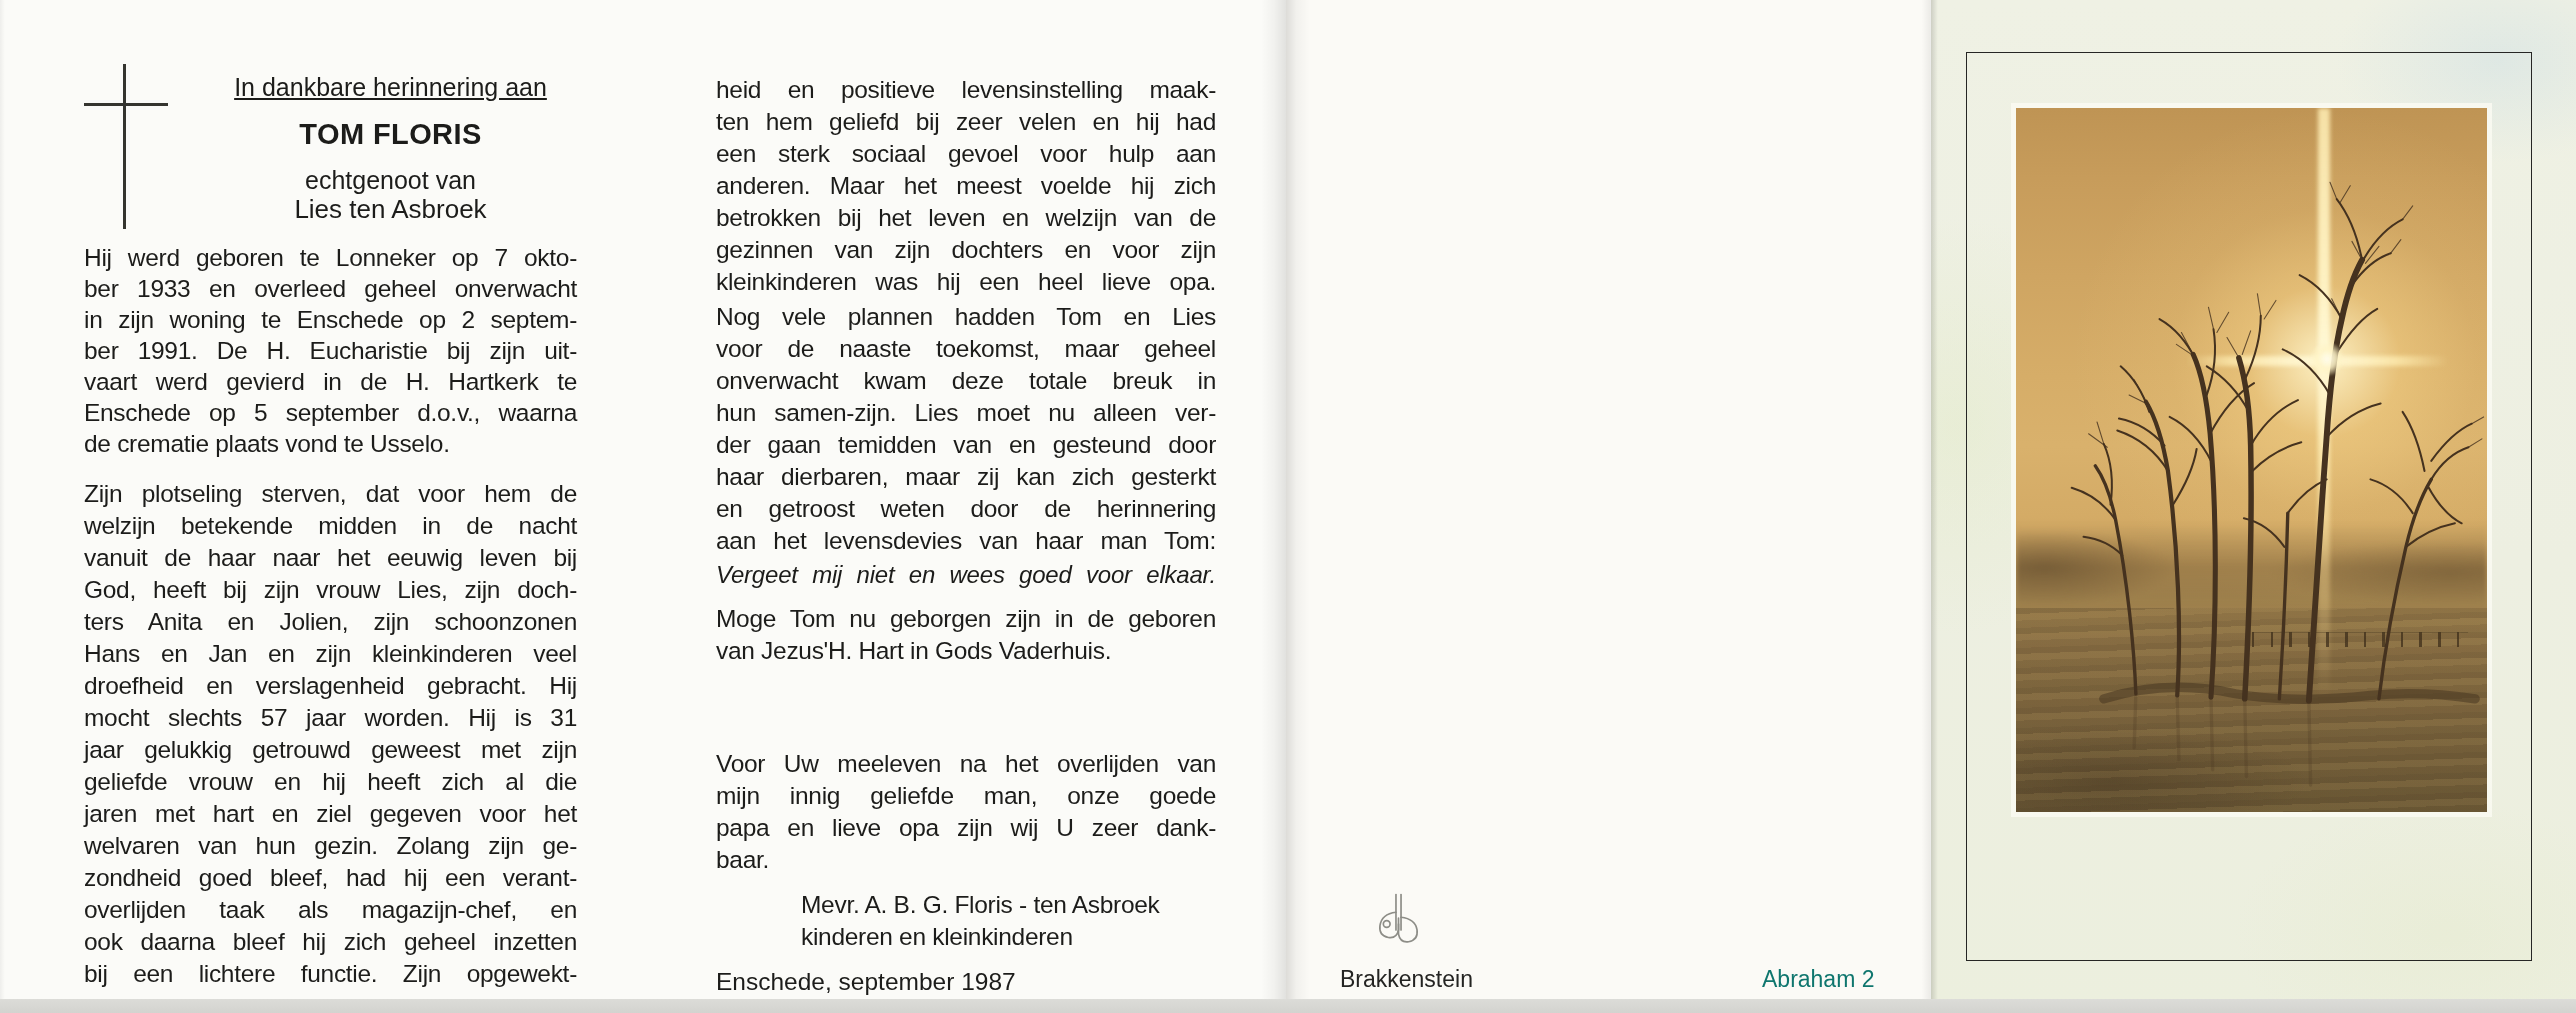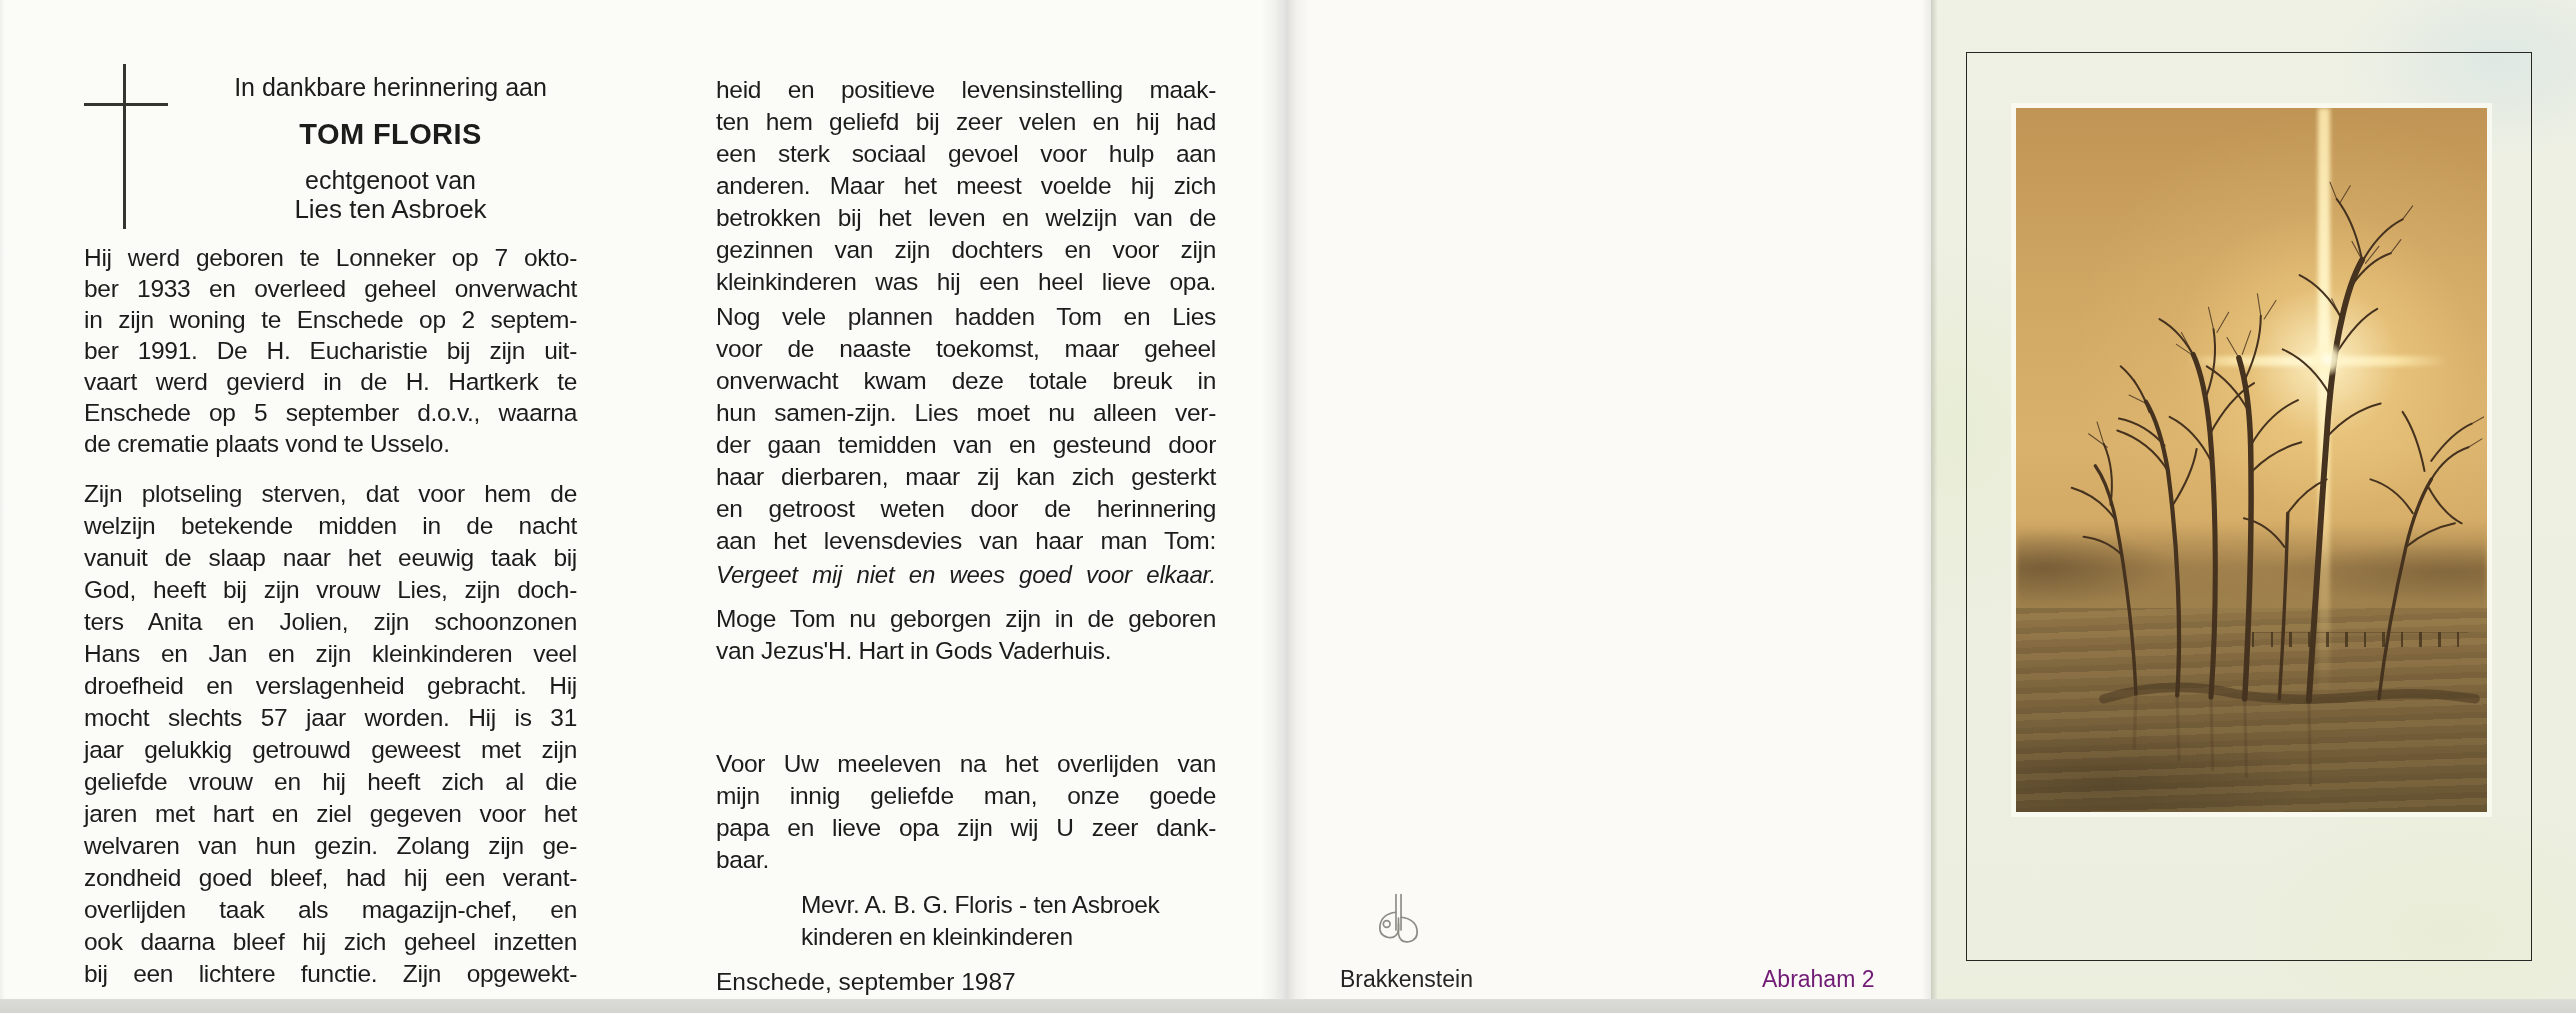--- a/index.html
+++ b/index.html
@@ -25,21 +25,21 @@
       linear-gradient(270deg, rgba(0,0,0,0.06) 0, rgba(0,0,0,0) 8.4px),
       #fbfaf6;
   }
 
   .abs { position:absolute; }
   .ctr { text-align:center; }
 
   .cross-v { position:absolute; left:123px; top:64px; width:2.5px; height:165px; background:#35352f; }
   .cross-h { position:absolute; left:84px; top:103px; width:84px; height:2.5px; background:#35352f; }
 
-  .hdr-intro  { left:152px; top:73px;  width:477px; font-size:25px; }
+  .hdr-intro  { left:152px; top:73px;  width:477px; font-size:25px;text-decoration:underline; }
   .hdr-name   { left:152px; top:118px; width:477px; font-size:29px; font-weight:bold; letter-spacing:0.4px; }
   .hdr-rel    { left:152px; top:166px; width:477px; font-size:25px; }
   .hdr-spouse { left:152px; top:194px; width:477px; font-size:26px; font-weight:normal; }
 
   .para { position:absolute; font-size:24.5px; letter-spacing:-0.3px; }
   .para .tline { text-align:justify; text-align-last:justify; white-space:nowrap0; height:31px; line-height:31px; }
   .para .tline:last-child { text-align-last:left; }
   .para.cont .tline:last-child { text-align-last:justify; }
   .lh38 .tline { height:32px; line-height:32px; }
 
@@ -50,21 +50,21 @@
   .motto { left:716px; top:561px; width:500px; font-size:24px; font-style:italic;
            text-align:justify; text-align-last:justify; letter-spacing:-0.2px; }
   .p5 { left:716px; top:603px; width:500px; }
   .p6 { left:716px; top:748px; width:500px; }
   .sig { left:801px; top:889px; width:422px; font-size:24.5px; letter-spacing:-0.3px; }
   .sig .tline { text-align:left; text-align-last:left; height:32px; line-height:32px; }
   .dateline { left:716px; top:968px; width:500px; font-size:24.5px; }
 
   
   .publisher-name { left:1340px; top:966px; width:253px; font-size:23px; color:#242422; }
-  .series-label   { left:1762px; top:966px; width:169px; font-size:23px; color:#701a75; }
+  .series-label   { left:1762px; top:966px; width:169px; font-size:23px; color:#0f766e; }
   .logo { left:1373px; top:892px; width:51px; height:59px; }
 
   
   .cover {
     left:1931px; width:645px;
     background:
       radial-gradient(ellipse 270px 169px at 88% 6%, rgba(185,212,228,0.30), rgba(185,212,228,0) 60%),
       radial-gradient(ellipse 253px 321px at 4% 42%, rgba(222,232,190,0.35), rgba(222,232,190,0) 65%),
       radial-gradient(ellipse 355px 220px at 80% 92%, rgba(226,232,198,0.30), rgba(226,232,198,0) 60%),
       linear-gradient(180deg, #eff1e4 0%, #edefe1 55%, #ecefde 100%);
@@ -141,21 +141,21 @@
         <div class="tline">ber 1933 en overleed geheel onverwacht</div>
         <div class="tline">in zijn woning te Enschede op 2 septem-</div>
         <div class="tline">ber 1991. De H. Eucharistie bij zijn uit-</div>
         <div class="tline">vaart werd gevierd in de H. Hartkerk te</div>
         <div class="tline">Enschede op 5 september d.o.v., waarna</div>
         <div class="tline">de crematie plaats vond te Usselo.</div>
       </div>
     <div class="para p2 lh38 cont">
         <div class="tline">Zijn plotseling sterven, dat voor hem de</div>
         <div class="tline">welzijn betekende midden in de nacht</div>
-        <div class="tline">vanuit de slaap naar het eeuwig taak bij</div>
+        <div class="tline">vanuit de haar naar het eeuwig leven bij</div>
         <div class="tline">God, heeft bij zijn vrouw Lies, zijn doch-</div>
         <div class="tline">ters Anita en Jolien, zijn schoonzonen</div>
         <div class="tline">Hans en Jan en zijn kleinkinderen veel</div>
         <div class="tline">droefheid en verslagenheid gebracht. Hij</div>
         <div class="tline">mocht slechts 57 jaar worden. Hij is 31</div>
         <div class="tline">jaar gelukkig getrouwd geweest met zijn</div>
         <div class="tline">geliefde vrouw en hij heeft zich al die</div>
         <div class="tline">jaren met hart en ziel gegeven voor het</div>
         <div class="tline">welvaren van hun gezin. Zolang zijn ge-</div>
         <div class="tline">zondheid goed bleef, had hij een verant-</div>

